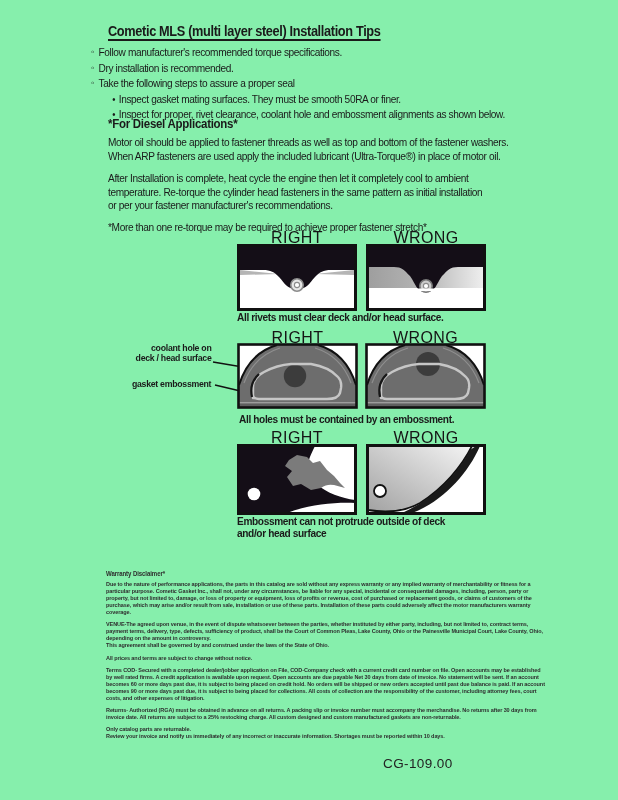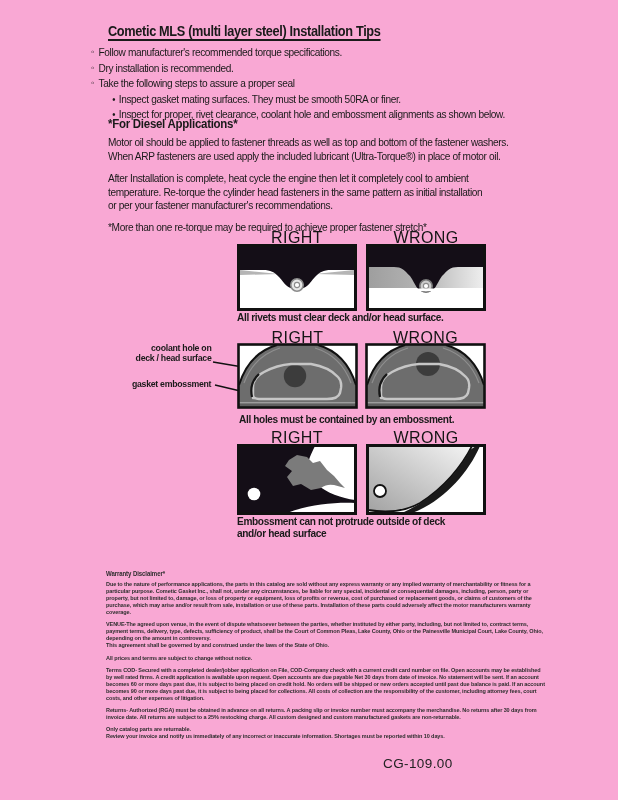--- a/index.html
+++ b/index.html
@@ -1,17 +1,17 @@
 <!DOCTYPE html>
 <html><head>
 <meta charset="utf-8">
 <style>
   html,body { margin:0; padding:0; background:#ffffff; }
   .page {
-    position:relative; width:618px; height:800px; background:#f9a8d4;
+    position:relative; width:618px; height:800px; background:#86efac;
     font-family:"Liberation Sans","DejaVu Sans",sans-serif; color:#1a1a1a;
     overflow:hidden;
   }
   .abs { position:absolute; }
   .cond { transform:scaleX(0.92); transform-origin:0 0; }
   .condR { transform:scaleX(0.92); transform-origin:100% 0; }
   .pre { white-space:pre-line; }
 
   .title {
     left:108px; top:23px; font-size:14.5px; font-weight:bold; letter-spacing:-0.4px;

